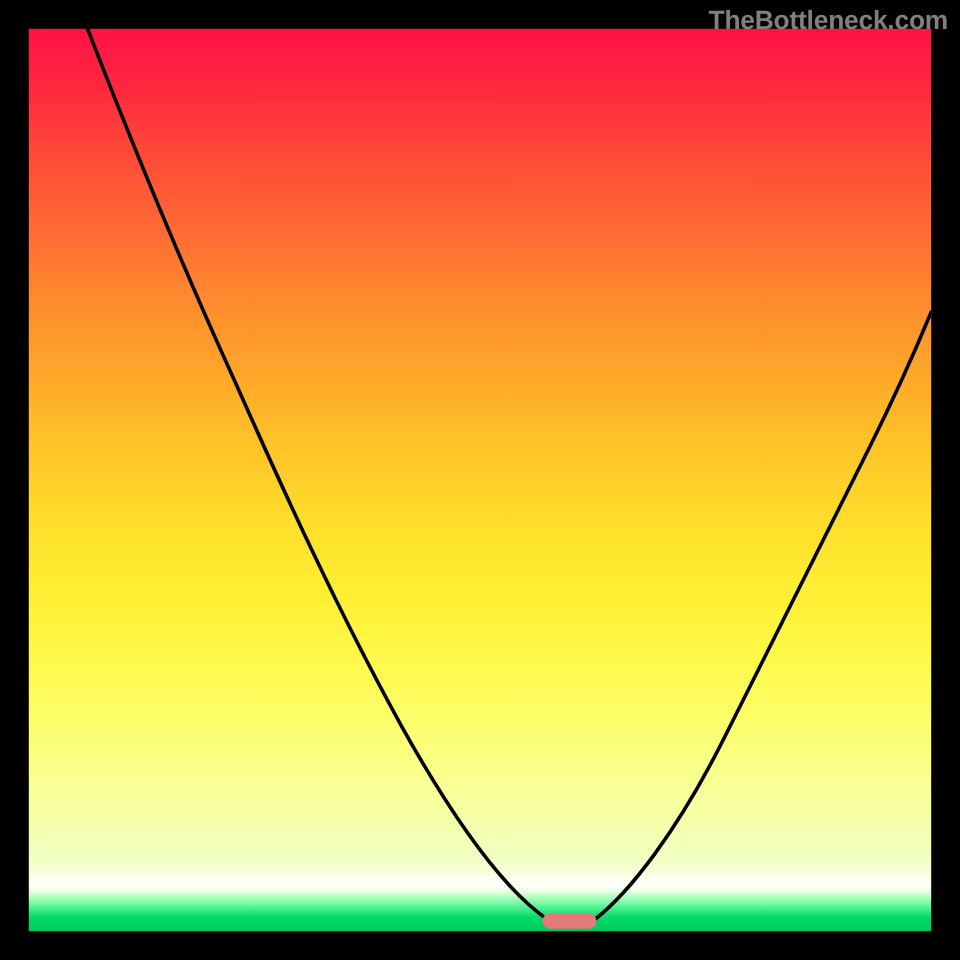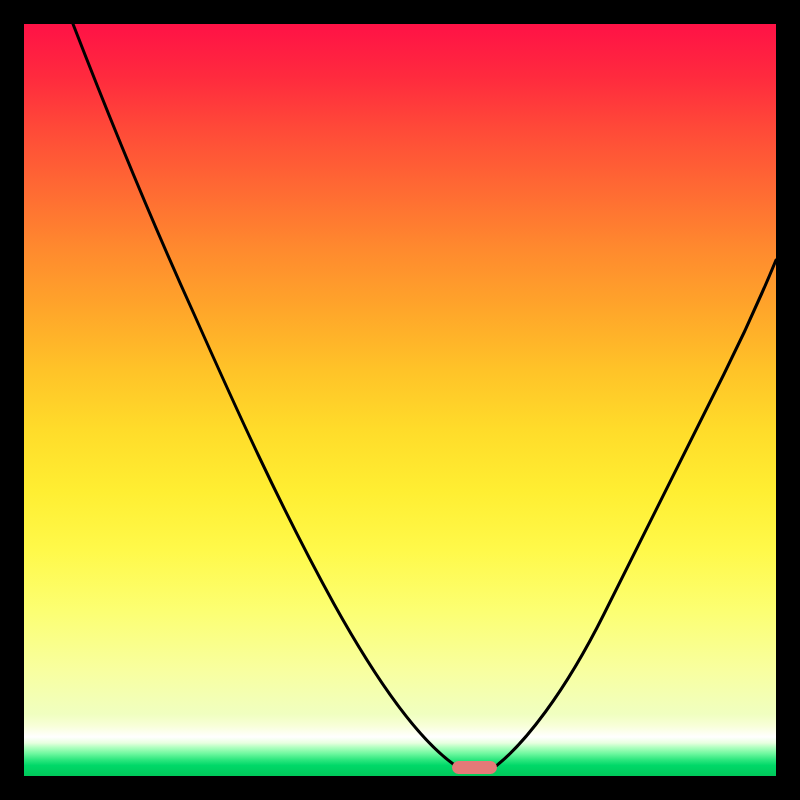--- a/index.html
+++ b/index.html
@@ -72,13 +72,14 @@
                C 80 80, 120 180, 170 290
                C 210 380, 255 480, 310 580
                C 360 670, 400 720, 432 742
                C 448 748, 460 748, 472 742
                C 500 720, 540 670, 580 590
                C 620 510, 660 430, 700 350
                C 720 310, 738 270, 752 236"></path>
     </svg>
     <div class="marker" style="left:428px;top:737px;width:45px;height:13px;"></div>
   </div>
+  <div class="watermark">TheBottleneck.com</div>
 </div>
 
 </body></html>

